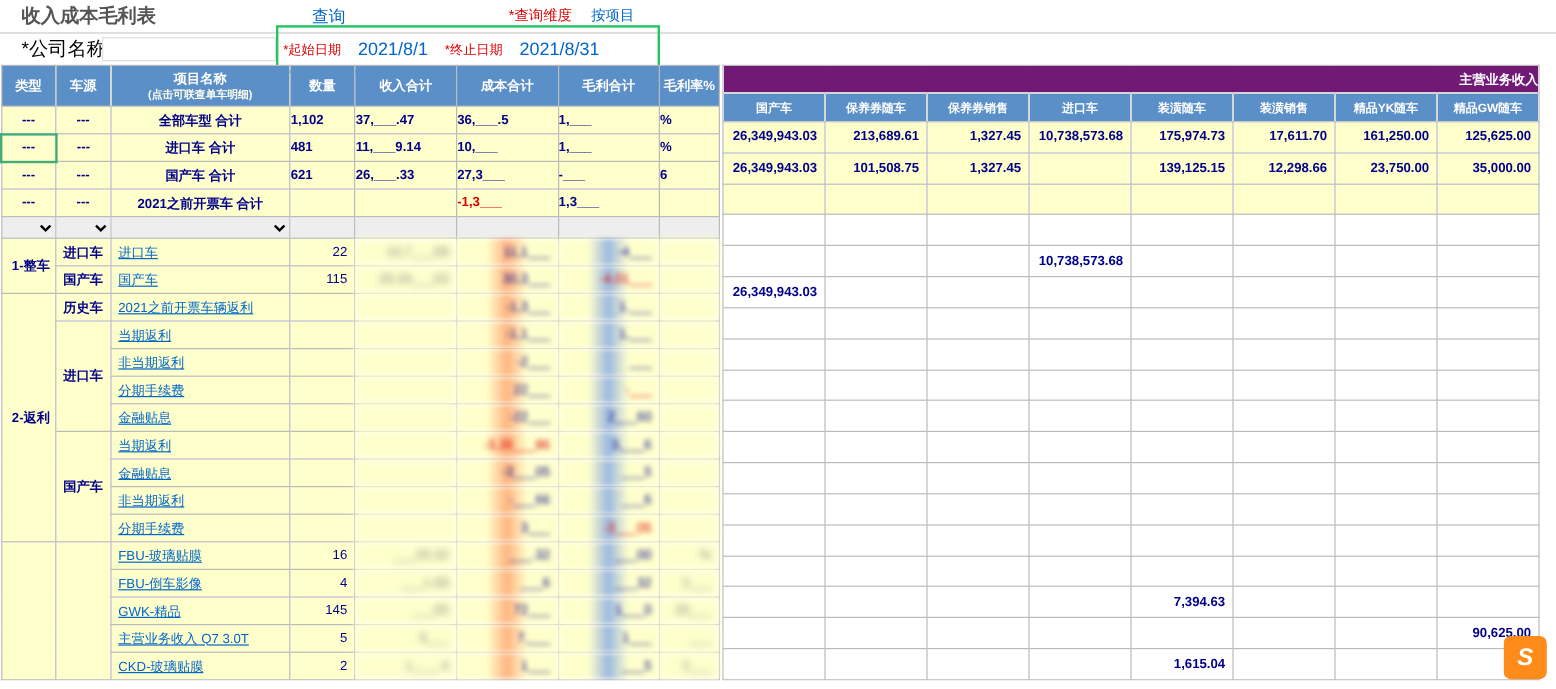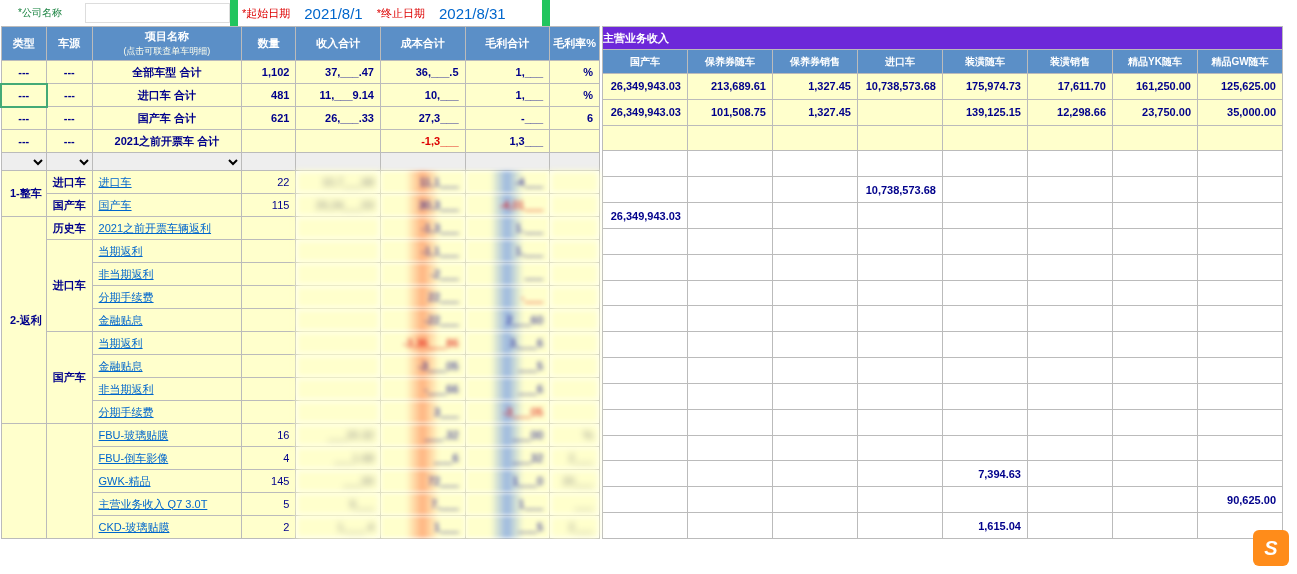--- a/index.html
+++ b/index.html
@@ -4,68 +4,75 @@
 <style>
 *{box-sizing:border-box;margin:0;padding:0;font-family:"Microsoft YaHei",Arial,sans-serif}
 body{background:#fff;font-size:11px;color:#333;overflow-x:auto;white-space:nowrap}
 .wrap{display:inline-block;min-width:1297px}
 .top{display:flex;align-items:center;height:28px;border-bottom:1px solid #ccc}
 .title{font-size:16px;font-weight:bold;color:#555;padding:0 18px;width:230px}
 .query-btn{color:#0066cc;font-size:14px;padding:0 30px;cursor:pointer}
 .label-red{color:#d00;font-size:12px;padding:0 6px}
 .label-val{color:#0066cc;font-size:12px;padding:0 10px}
 .filter-row{display:flex;align-items:center;height:26px}
-.company-lbl{color:#15803d;font-size:10px;padding-left:18px;width:85px}
+.company-lbl{color:#000000;font-size:16px;padding-left:18px;width:85px}
 .company-val{width:145px;height:20px;background:#fff;border:1px solid #ddd}
-.date-box{border:8px solid #22c55e;display:flex;align-items:center;height:26px;margin-left:0;padding:18px 4px;width:320px}
+.date-box{border:2px solid #22c55e;display:flex;align-items:center;height:26px;margin-left:0;padding:18px 4px;width:320px}
 .date-lbl{color:#d00;font-size:11px}
 .date-val{color:#0066cc;font-size:15px;padding:0 14px}
 .tables{display:flex}
 table{border-collapse:collapse;table-layout:fixed}
 th,td{border:1px solid #bbb;height:23px;text-align:centre;font-size:11px;overflow:hidden;white-space:nowrap;text-overflow:clip}
 .left-table{width:600px}
 .lt-head th{background:#5b8fc7;color:#fff;font-weight:bold;text-align:center;height:34px}
-.lt-head .sub{font-size:9px;color:#ffe;font-weight:normal}
+.lt-head .sub{font-size:9px;color:#ffe;font-weight:bold}
 .c-type{width:42px}
 .c-src{width:42px}
 .c-proj{width:138px}
 .c-qty{width:50px}
 .c-inc{width:78px}
 .c-cost{width:78px}
 .c-gp{width:78px}
 .c-gpr{width:46px}
 .sum-row td{background:#ffffcc;color:#00008b;font-weight:bold;text-align:center}
-.sum-row td.num{text-align:right;padding-right:6px}
+.sum-row td.num{text-align:left;padding-right:6px}
 .sum-row td.special{border:2px solid #4a7}
 .flt-row td{background:#eee;height:18px}
 .flt-row select{width:100%;border:none;background:transparent;font-size:9px}
 .data-row td{background:#ffffcc;text-align:center}
 .data-row td.link{color:#0066cc;text-decoration:underline;cursor:pointer;text-align:left;padding-left:6px}
 .data-row td.num{color:#00008b;text-align:right;padding-right:6px}
 .data-row td.numred{color:#d00;text-align:right;padding-right:6px}
 .data-row td.rowhd{color:#00008b;font-weight:bold;text-align:center;padding-left:4px}
 .data-row td.srchd{color:#00008b;font-weight:bold}
 .data-row td.blur{filter:blur(3px);color:#888}
 .data-row td.blur-orange{background:linear-gradient(90deg,#ffffcc 30%,#ffb380 50%,#ffffcc 70%);filter:blur(2px)}
 .data-row td.blur-blue{background:linear-gradient(90deg,#ffffcc 30%,#9bb8e0 50%,#ffffcc 70%);filter:blur(2px)}
 .right-table{margin-left:2px}
-.rt-head th{background:#6d28d9;color:#fff;font-weight:bold;text-align:left}
+.rt-head th{background:#701a75;color:#fff;font-weight:bold;text-align:right}
 .rt-sub th{background:#5b8fc7;color:#fff;font-weight:bold;text-align:center;height:24px;font-size:10px}
 .rc{width:85px}
 .rt-body td{text-align:right;padding-right:6px;color:#00008b;font-weight:bold;height:23px}
 .rt-body tr.yellow td{background:#ffffcc}
 .rt-body tr.white td{background:#fff}
 .sogou{position:fixed;right:8px;bottom:8px;width:36px;height:36px;background:#ff8c1a;border-radius:6px;display:flex;align-items:center;justify-content:center;color:#fff;font-size:20px;font-weight:bold;font-style:italic}
 </style>
 </head>
 <body>
 
 
 
 <div class="wrap">
+<div class="top">
+  <div class="title">收入成本毛利表</div>
+  <div class="query-btn">查询</div>
+  <div style="width:100px"></div>
+  <span class="label-red">*查询维度</span>
+  <span class="label-val">按项目</span>
+</div>
 <div class="filter-row">
   <span class="company-lbl">*公司名称</span>
   <span class="company-val"></span>
   <div class="date-box">
     <span class="date-lbl">*起始日期</span>
     <span class="date-val">2021/8/1</span>
     <span class="date-lbl">*终止日期</span>
     <span class="date-val">2021/8/31</span>
   </div>
 </div>

